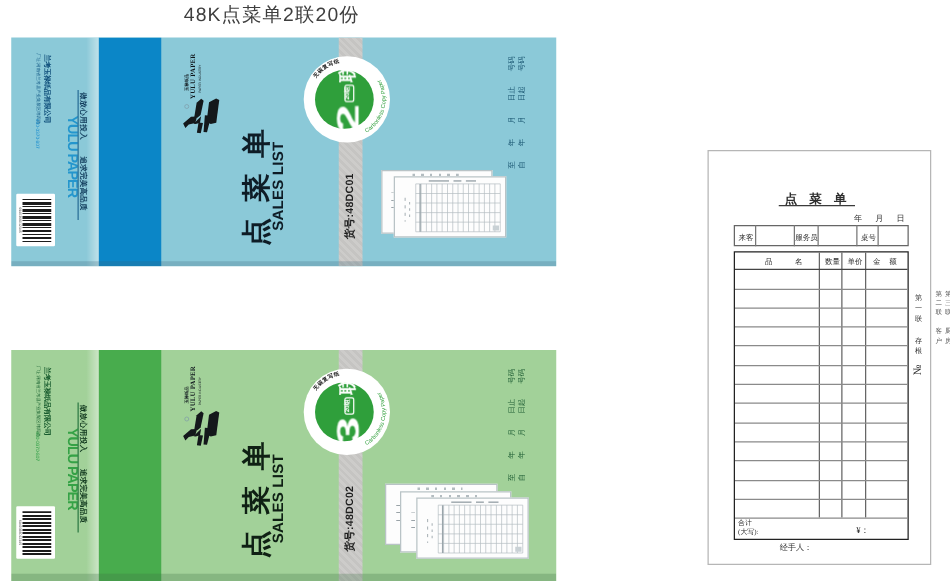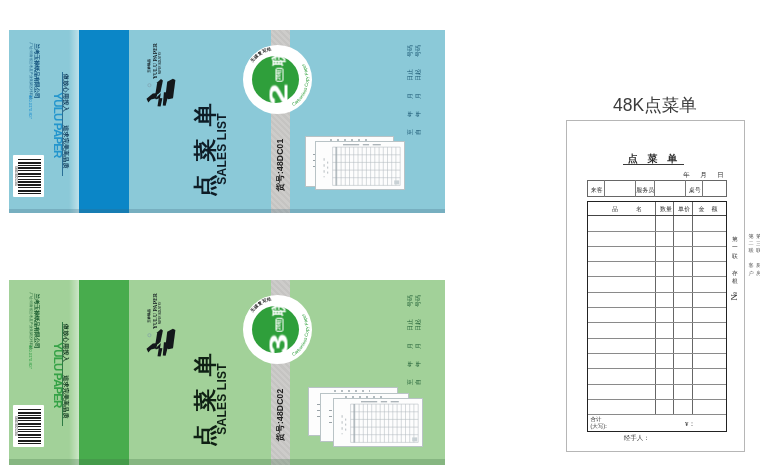--- a/index.html
+++ b/index.html
@@ -1,19 +1,20 @@
 <!DOCTYPE html>
 <html><head><meta charset="utf-8"><style>
 html,body{margin:0;padding:0;background:#fff}
 *{box-sizing:content-box}
 body{font-family:"Liberation Sans",sans-serif;-webkit-font-smoothing:antialiased}
 i{font-style:normal;margin-left:12px}
 </style></head><body>
 <div style="position:relative;width:760px;height:465px;overflow:hidden;background:#fff">
 
+<div style="position:absolute;left:147px;top:1.5px;font-size:15.5px;letter-spacing:0.9px;color:#3e3e3e">48K点菜单2联20份</div>
 
 <div style="position:absolute;left:9px;top:29.5px;width:436px;height:183px;background:#8bc9d8;overflow:hidden">
 
 <div style="position:absolute;left:70px;top:0;width:50px;height:183px;background:#0b86c7"></div>
 <div style="position:absolute;left:60px;top:0;width:10px;height:183px;background:linear-gradient(90deg,rgba(255,255,255,0),rgba(255,255,255,.45))"></div>
 
 <div style="position:absolute;left:262px;top:0;width:19px;height:183px;background:repeating-linear-gradient(45deg,#cdccca 0 2.2px,#c5c4c2 2.2px 4.4px)"></div>
 
 <div style="position:absolute;left:20.5px;top:41.5px;width:0;height:0">
         <div style="position:absolute;transform:translate(-50%,-50%) rotate(90deg);white-space:nowrap;font-size:3.5px;color:#145a86;font-weight:normal;letter-spacing:0px;font-family:'Liberation Sans',sans-serif;line-height:1;opacity:.999">厂址:河南省兰考县产业集聚区纬四路</div>
@@ -317,21 +318,20 @@
             <rect x="46.8" y="2.2" width="6.3" height="1.1"></rect>
             <rect x="56.7" y="2.2" width="8.1" height="1.1"></rect>
             <rect x="78.2" y="38.4" width="5" height="4" fill="#c9d1d5"></rect>
           </g>
         </svg>
       </div>
 
 <div style="position:absolute;left:0;bottom:0;width:436px;height:7px;background:rgba(60,110,70,0.28)"></div>
 </div>
 
-<div style="position:absolute;left:613px;top:93px;font-size:17.5px;color:#3b3b3b">48K点菜单</div>
 
 <div style="position:absolute;left:565.8px;top:120px;width:179.2px;height:332px;background:#fff;border:0.8px solid #b6b6b6;box-sizing:border-box;font-family:'Liberation Serif',serif;color:#2e2e2e">
 
 <div style="position:absolute;left:61px;top:31px;font-size:10px;font-weight:bold;letter-spacing:3.6px;white-space:nowrap">点 菜 单</div>
 
 <div style="position:absolute;left:56.5px;top:43px;width:61px;height:0.9px;background:#3a3a3a"></div>
 
 <div style="position:absolute;left:116.5px;top:50px;font-size:6.5px;white-space:nowrap">年<span style="margin-left:10.5px">月</span><span style="margin-left:10.5px">日</span></div>
 
 <div style="position:absolute;left:20.2px;top:59.2px;width:140.2px;height:17px;border:0.7px solid #666;box-sizing:border-box"></div>

